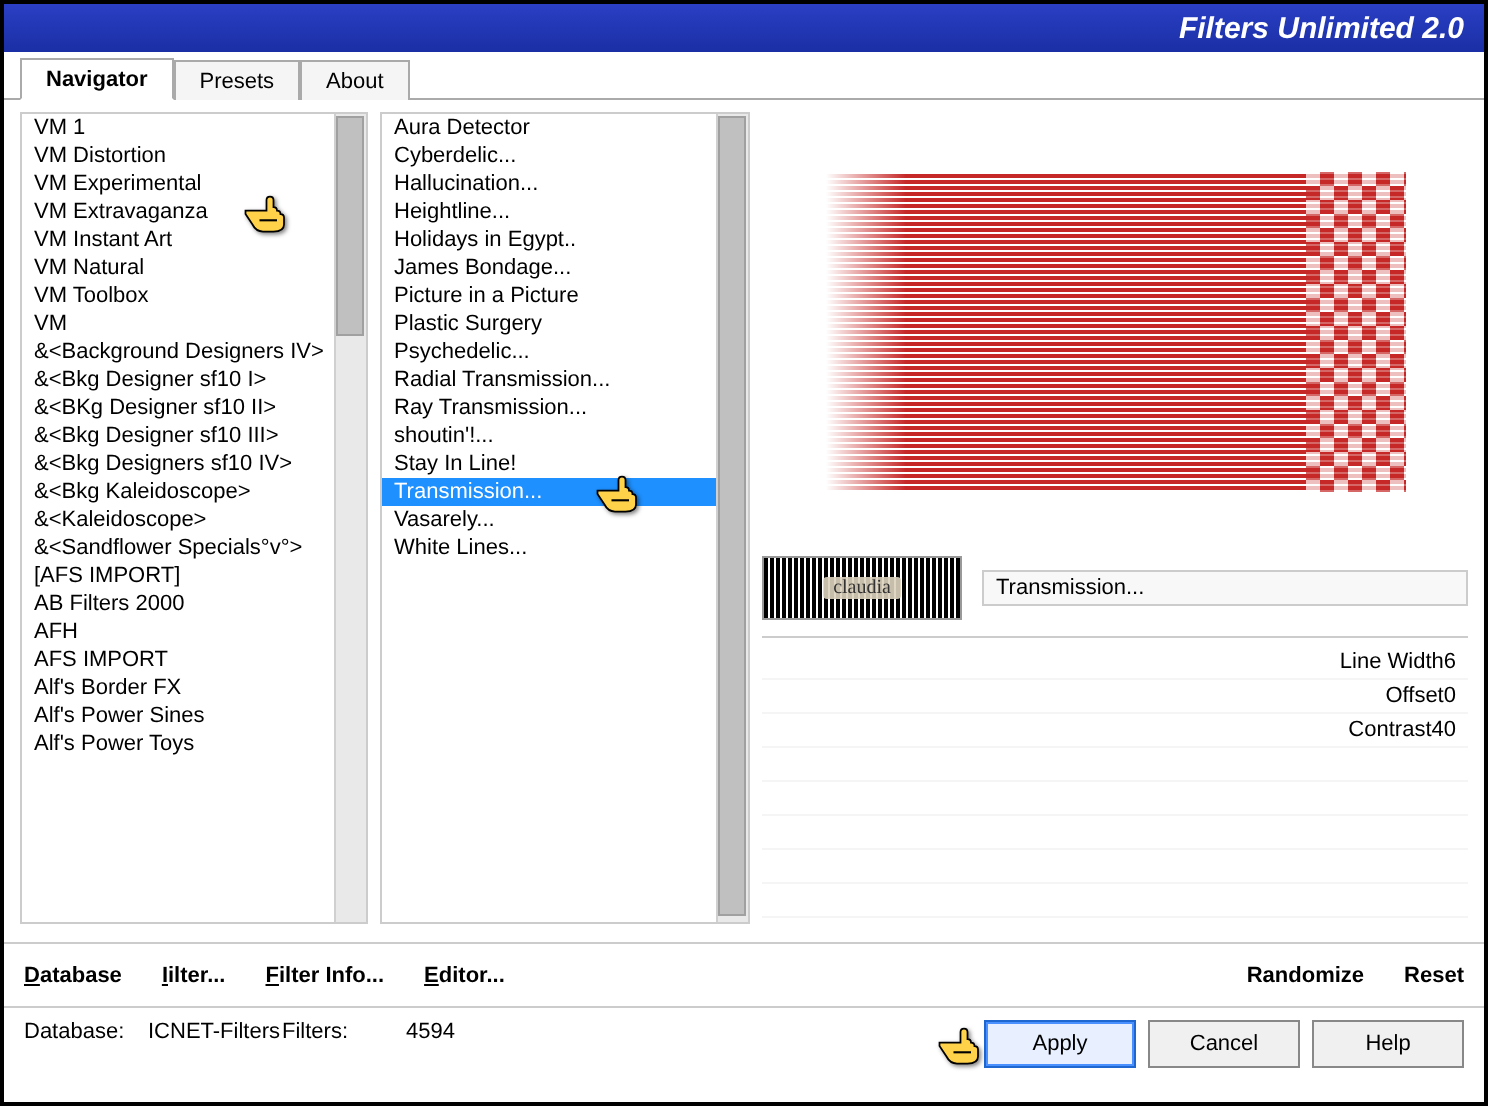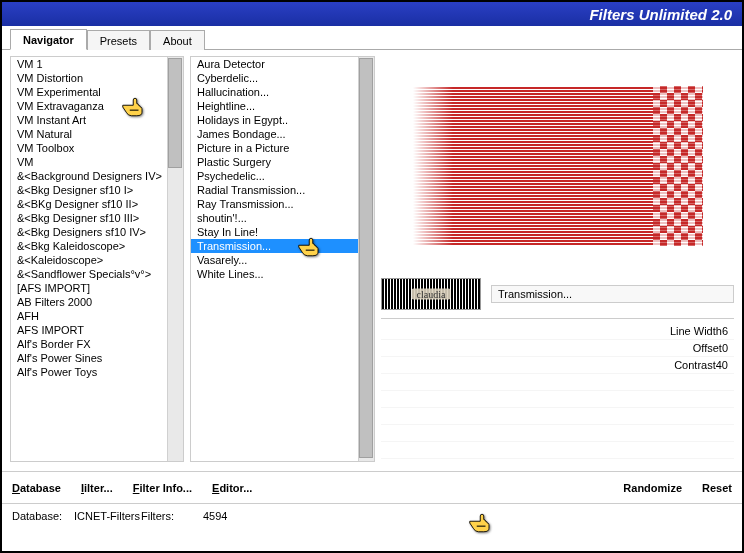--- a/index.html
+++ b/index.html
@@ -187,20 +187,25 @@
     <div class="status-block">
       <div class="status-row">
         <span class="status-label">Database:</span>
         <span>ICNET-Filters</span>
       </div>
       <div class="status-row">
         <span class="status-label">Filters:</span>
         <span>4594</span>
       </div>
     </div>
+    <div class="btn-row">
+      <div class="btn primary" id="applybtn">Apply</div>
+      <div class="btn">Cancel</div>
+      <div class="btn">Help</div>
+    </div>
   </div>
 
 <div class="pointer" style="left: 119px; top: 94px;"><svg viewBox="0 0 32 24">
         <path d="M2 10 L14 10 L14 4 Q14 2 16 2 Q18 2 18 4 L18 8 Q20 8 20 10 Q22 10 22 12 Q24 12 24 14 L24 18 Q24 22 18 22 L12 22 Q8 22 6 18 L2 12 Z" fill="#ffd24a" stroke="#000" stroke-width="1"></path>
         <rect x="10" y="15" width="10" height="1.2" fill="#000"></rect>
       </svg></div>
     <div class="pointer" style="left: 295px; top: 234px;"><svg viewBox="0 0 32 24">
         <path d="M2 10 L14 10 L14 4 Q14 2 16 2 Q18 2 18 4 L18 8 Q20 8 20 10 Q22 10 22 12 Q24 12 24 14 L24 18 Q24 22 18 22 L12 22 Q8 22 6 18 L2 12 Z" fill="#ffd24a" stroke="#000" stroke-width="1"></path>
         <rect x="10" y="15" width="10" height="1.2" fill="#000"></rect>
       </svg></div>

